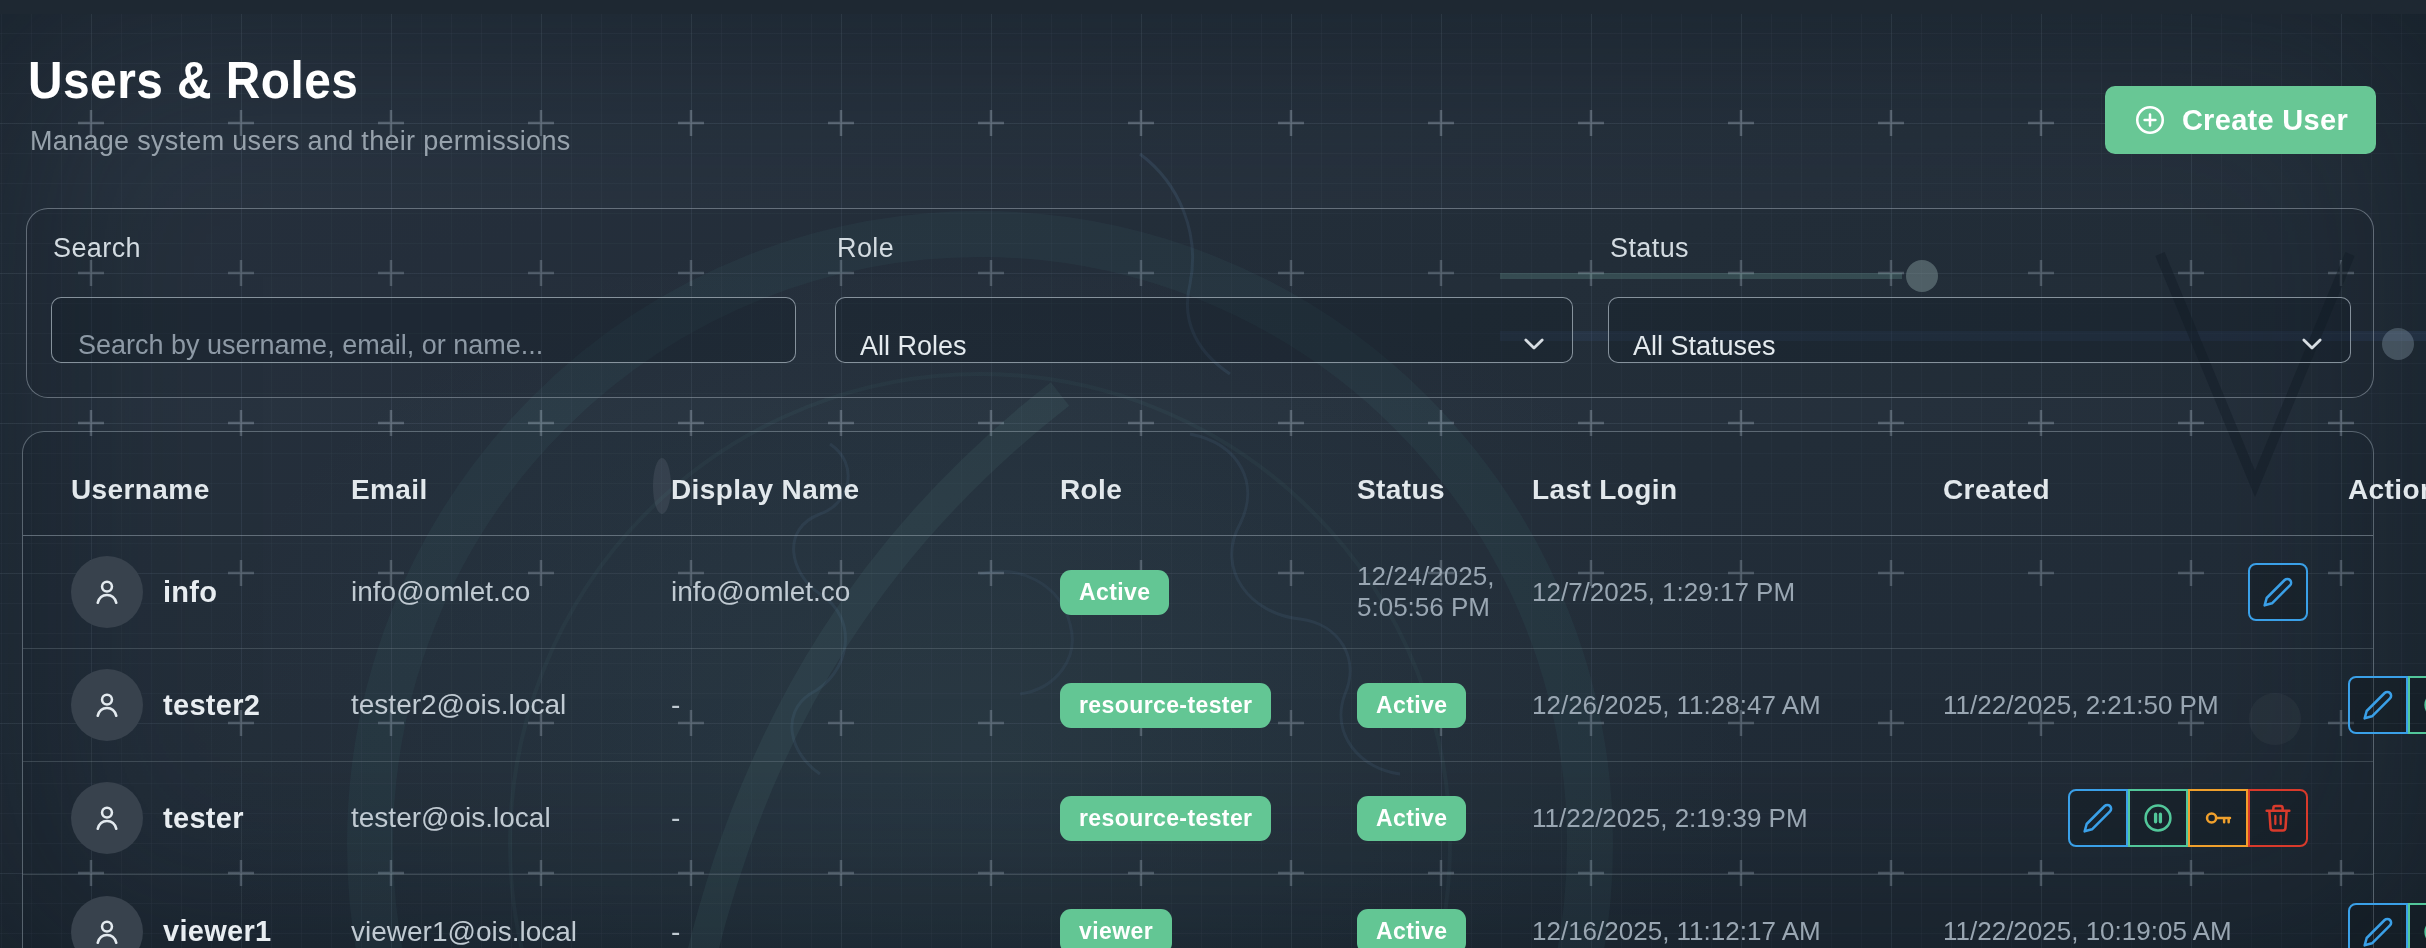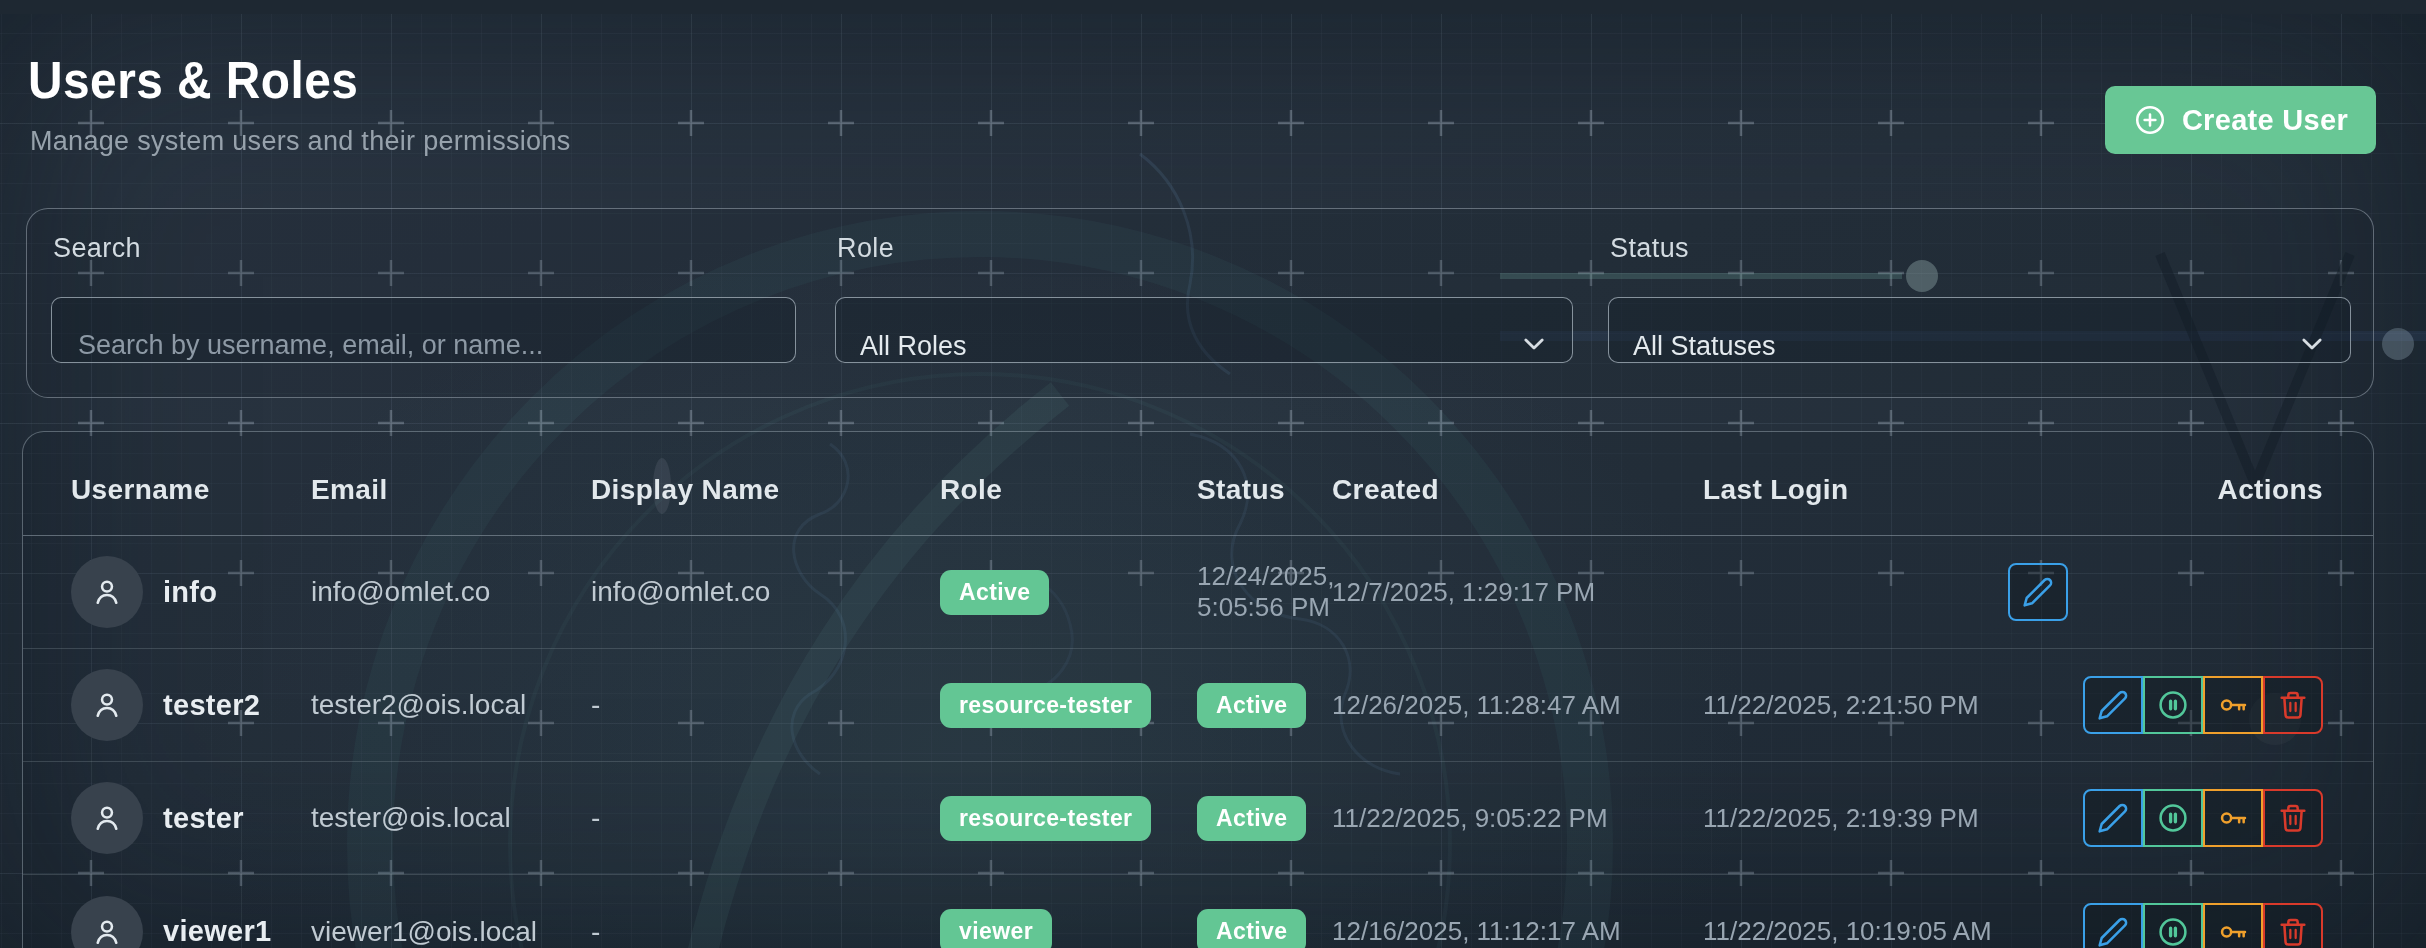--- a/index.html
+++ b/index.html
@@ -42,21 +42,21 @@
   .select-value{font-size:27px;color:#e4eaee;flex:1;}
   .chev{flex:0 0 auto;margin-left:12px;}
   #fcol-search{left:24px;width:745px;}
   #fcol-role{left:808px;width:738px;}
   #fcol-status{left:1581px;width:743px;}
 
   
   .table-card{position:absolute;left:22px;top:417px;width:2352px;height:600px;
       border:1px solid rgba(165,178,188,0.45);border-radius:22px;background:rgba(14,24,34,0.10);}
   .grid-cols{display:grid;grid-template-columns:240px 280px 349px 257px 135px 371px 365px 1fr;
-      padding:0 50px 0 48px;align-items:center;}
+      padding:0 50px 0 48px;align-items:center;gap:40px;}
   .thead{height:104px;padding-top:12px;border-bottom:1px solid rgba(150,163,173,0.55);}
   .thead span{font-size:28px;font-weight:700;color:#e2e8ec;letter-spacing:.4px;}
   .thead span:last-child{text-align:right;}
   .trow{height:113px;border-bottom:1px solid rgba(140,153,163,0.28);}
   .trow:last-child{border-bottom:none;}
   .cell{font-size:28px;color:#c0cad2;}
   .user-cell{display:flex;align-items:center;gap:20px;}
   .avatar{width:72px;height:72px;border-radius:50%;background:#38424d;flex:0 0 auto;
       display:flex;align-items:center;justify-content:center;}
   .username{font-size:29px;font-weight:700;color:#e8edf1;letter-spacing:.3px;}
@@ -150,22 +150,22 @@
     </div>
   </div>
 
   <div class="table-card">
     <div class="thead grid-cols">
         <span>Username</span>
         <span>Email</span>
         <span>Display Name</span>
         <span>Role</span>
         <span>Status</span>
+        <span>Last Login</span>
         <span>Created</span>
-        <span>Last Login</span>
         <span>Actions</span>
       </div>
     <div>
   <div class="trow grid-cols">
     <div class="cell user-cell">
       <span class="avatar">
         <svg width="36" height="36" viewBox="0 0 24 24" fill="none" stroke="#e3eaef" stroke-width="1.7" stroke-linecap="round">
           <circle cx="12" cy="8.4" r="3.3"></circle>
                 <path d="M5.8 19.2c.9-3.4 3.3-5.2 6.2-5.2s5.3 1.8 6.2 5.2"></path>
         </svg>
@@ -242,21 +242,20 @@
         </svg>
       </span>
       <span class="username">tester</span>
     </div>
     <div class="cell">tester@ois.local</div>
     <div class="cell">-</div>
     <div class="cell roles">
             <span class="badge green">resource-tester</span>
           </div>
     <div class="cell"><span class="badge green">Active</span></div>
-    <div class="cell date-cell">11/22/2025, 9:05:22 PM</div>
     <div class="cell date-cell">11/22/2025, 2:19:39 PM</div>
     <div class="cell actions-cell">
             <div class="btn-group">
               <button class="abtn a-edit">
                 <svg width="32" height="32" viewBox="0 0 24 24" fill="none" stroke="currentColor" stroke-width="1.9" stroke-linecap="round" stroke-linejoin="round">
                   <path d="M17 3a2.8 2.8 0 0 1 4 4L7.5 20.5 2 22l1.5-5.5L17 3z"></path>
                 </svg>
               </button>
               <button class="abtn a-suspend">
                 <svg width="32" height="32" viewBox="0 0 24 24" fill="none" stroke="currentColor" stroke-width="1.9" stroke-linecap="round" stroke-linejoin="round">

